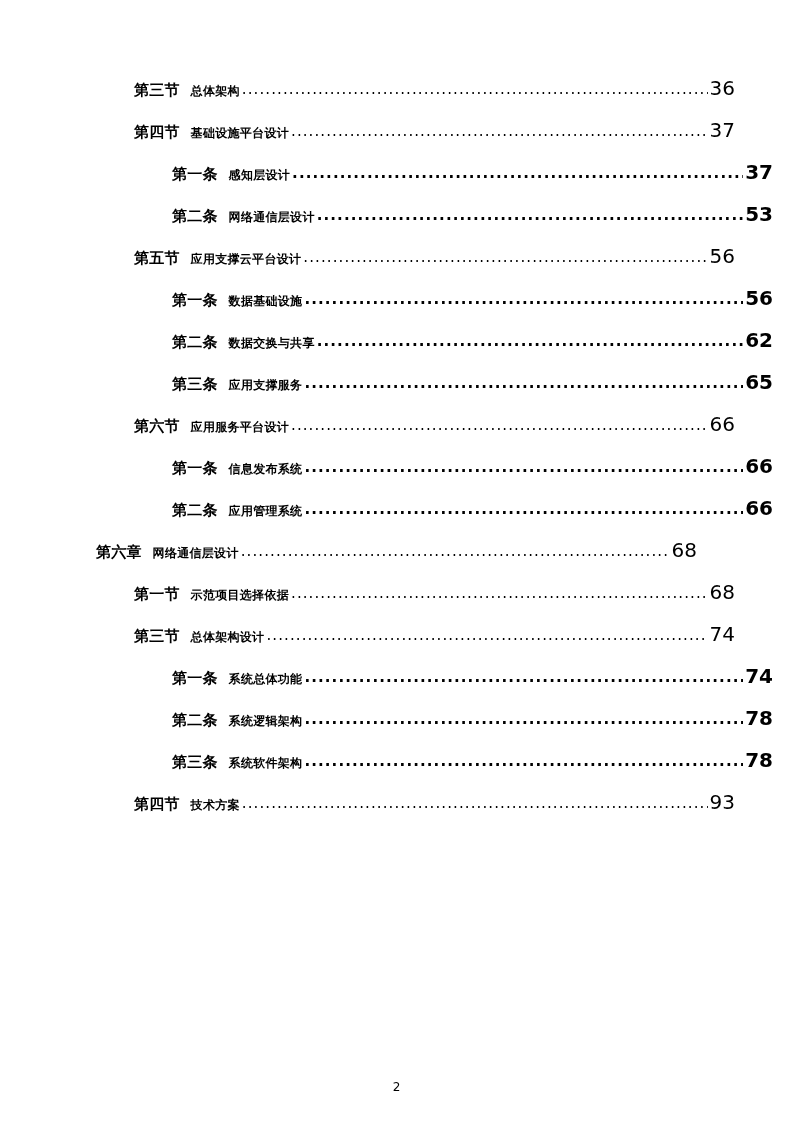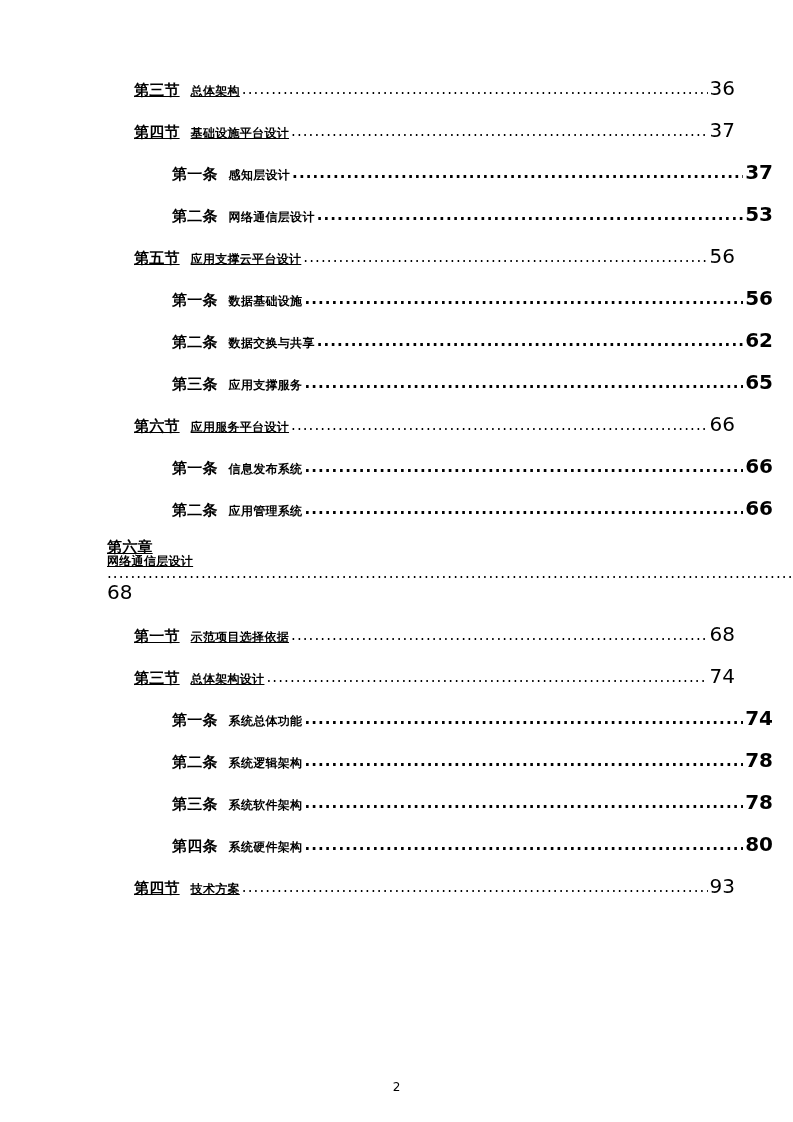--- a/index.html
+++ b/index.html
@@ -30,38 +30,37 @@
     align-items: baseline;
     width: 100%;
     line-height: 1;
     white-space: nowrap;
   }
   
   .lvl-chapter { margin-bottom: 22px; }
   .lvl-section { margin-bottom: 22px; }
   .lvl-item    { margin-bottom: 22px; font-weight: bold; }
 
-  .indent-chapter { padding-left: 0px; flex-direction: column; }
+  .indent-chapter { padding-left: 0px; }
   .indent-section { padding-left: 38px; }
   .indent-item    { padding-left: 76px; }
 
   .label {
     flex: 0 0 auto;
     font-size: 15px;
     letter-spacing: 0.2px;
   }
   .title {
     flex: 0 0 auto;
     font-size: 12px;
     margin-left: 11px;
     letter-spacing: 0.3px;
   }
   .bold .label, .bold .title {
     font-weight: bold;
-    text-decoration: underline;
   }
   .dots {
     flex: 1 1 auto;
     overflow: hidden;
     font-size: 15px;
     letter-spacing: 1.1px;
     margin: 0 2px 0 2px;
     color: #000;
     position: relative;
     top: -1px;
@@ -187,26 +186,20 @@
         <span class="title">系统逻辑架构</span>
         <span class="dots"></span>
         <span class="page-num">78</span>
       </div>
       <div class="toc-entry lvl-item indent-item">
         <span class="label">第三条</span>
         <span class="title">系统软件架构</span>
         <span class="dots"></span>
         <span class="page-num">78</span>
       </div>
-      <div class="toc-entry lvl-item indent-item">
-        <span class="label">第四条</span>
-        <span class="title">系统硬件架构</span>
-        <span class="dots"></span>
-        <span class="page-num">80</span>
-      </div>
       <div class="toc-entry lvl-section indent-section bold">
         <span class="label">第四节</span>
         <span class="title">技术方案</span>
         <span class="dots"></span>
         <span class="page-num">93</span>
       </div>
     </div>
   <div class="footer">2</div>
 </div>
 

